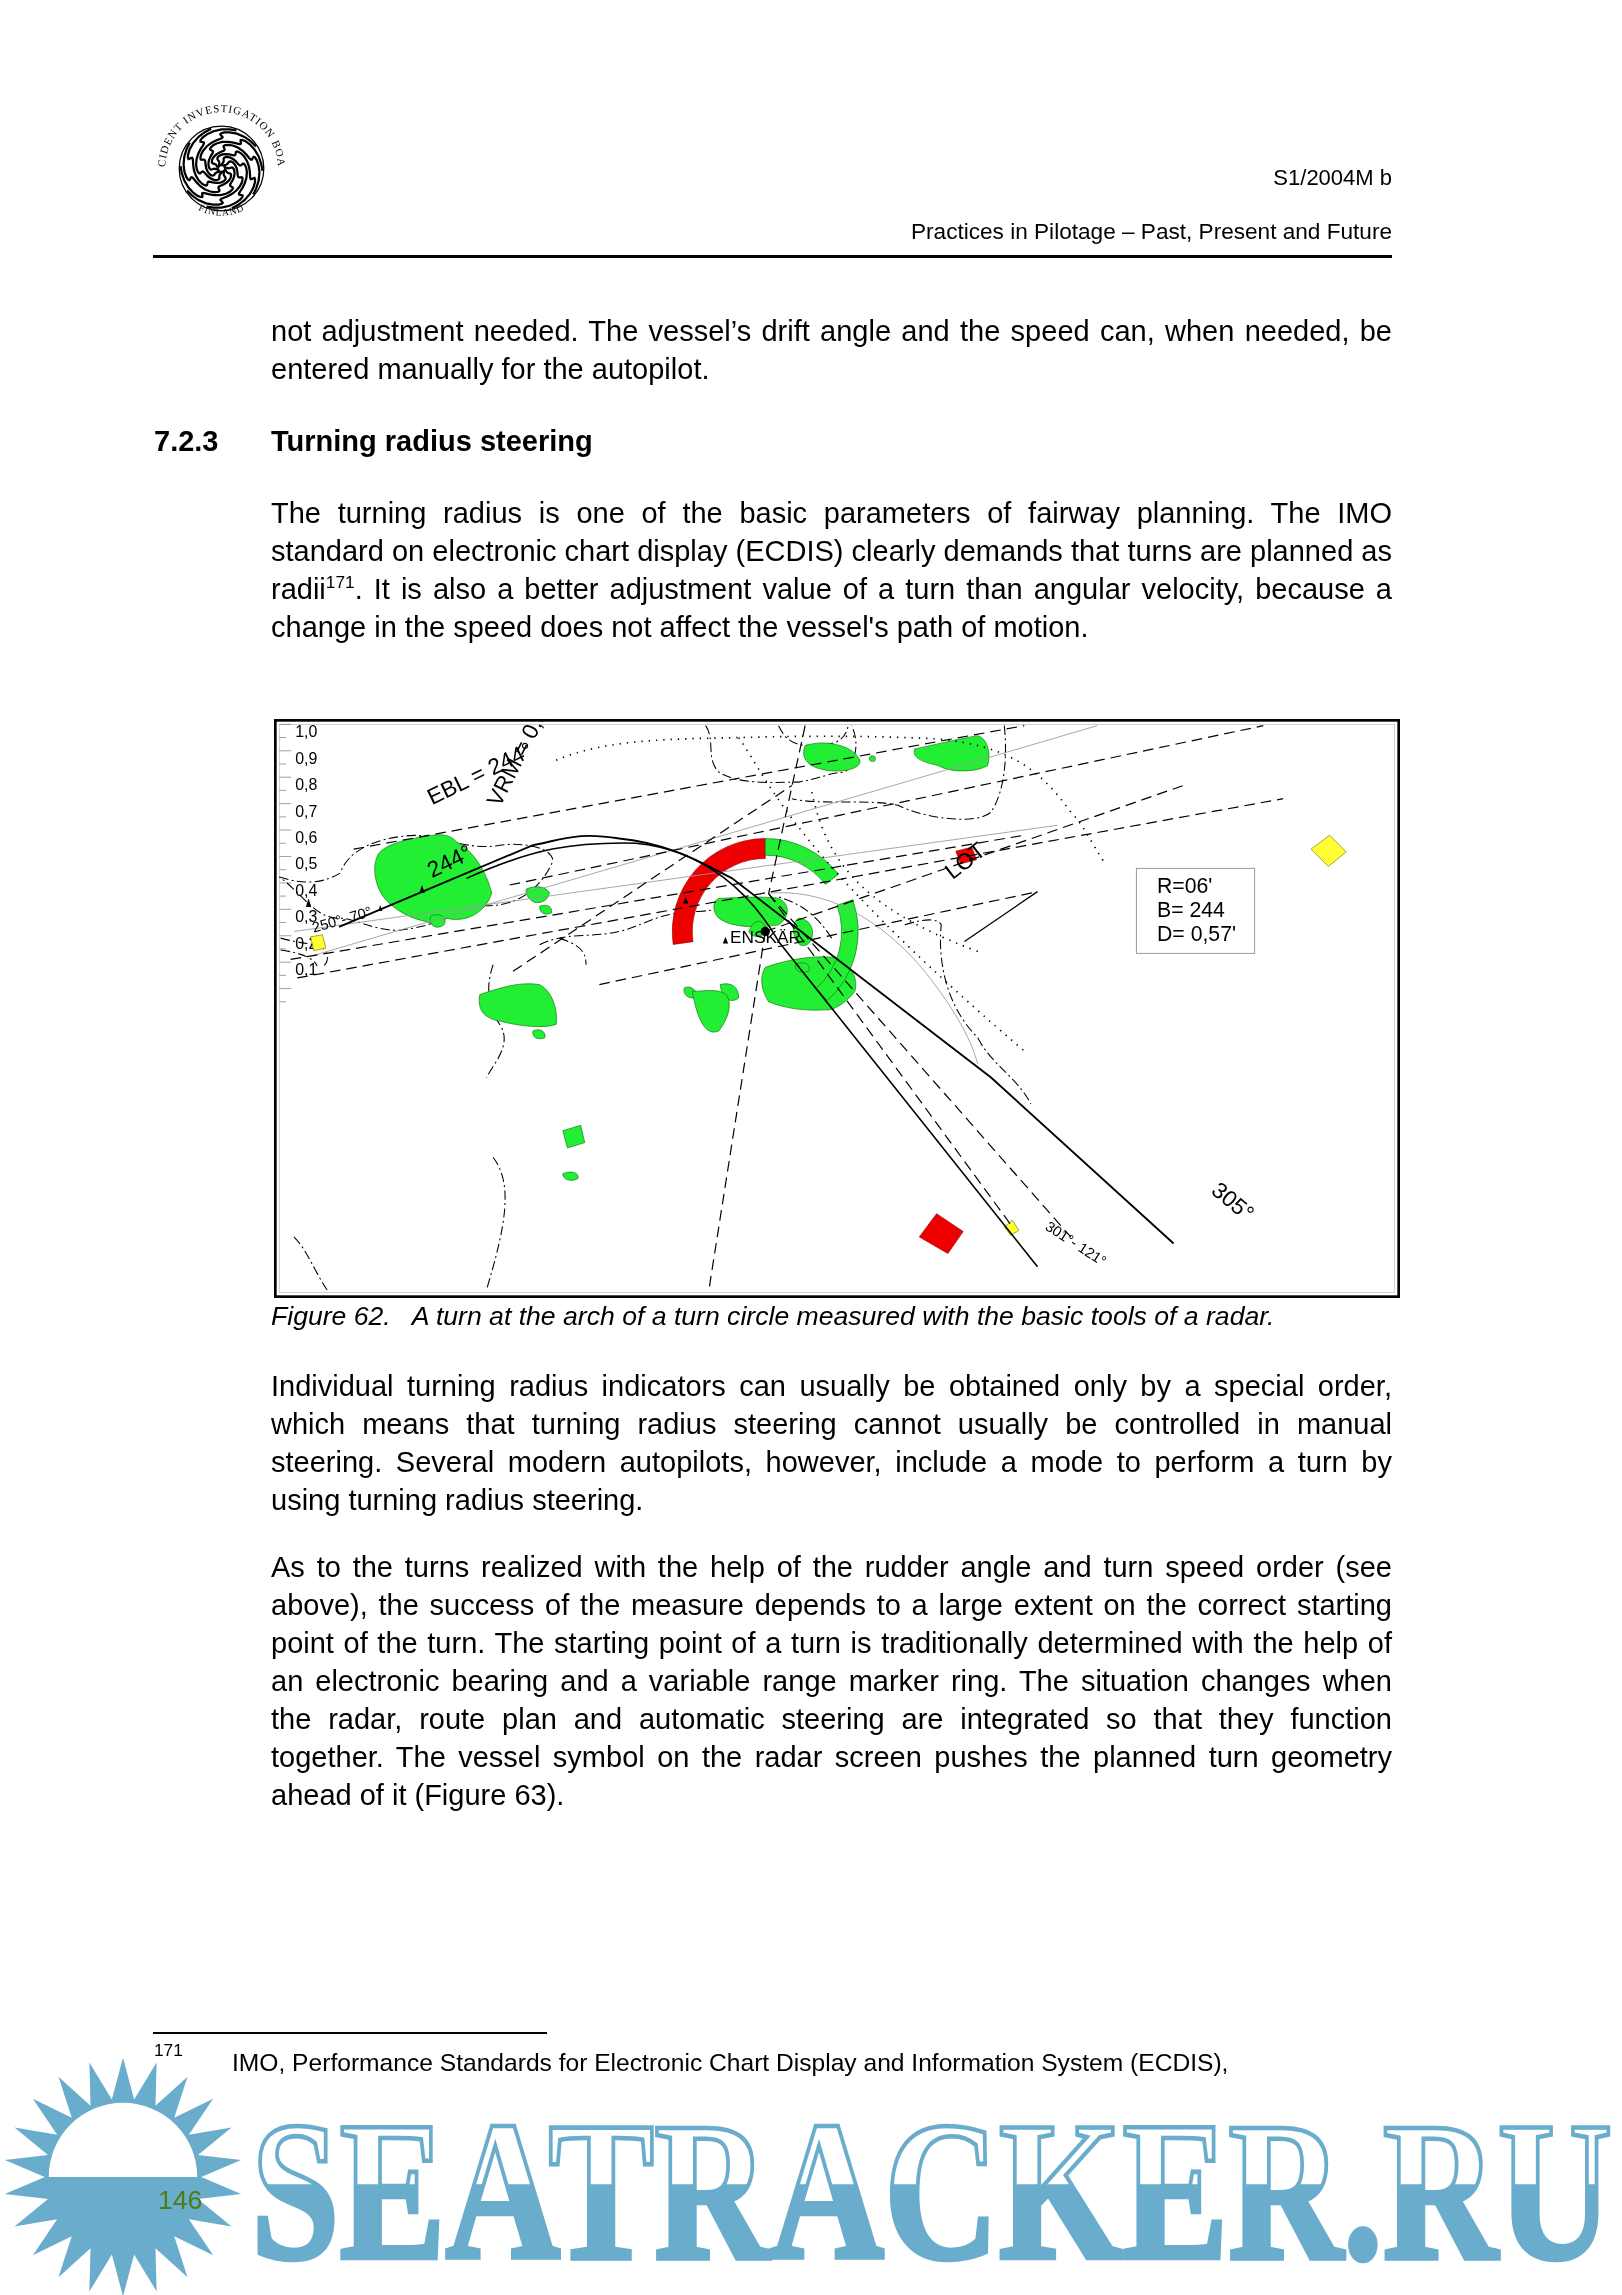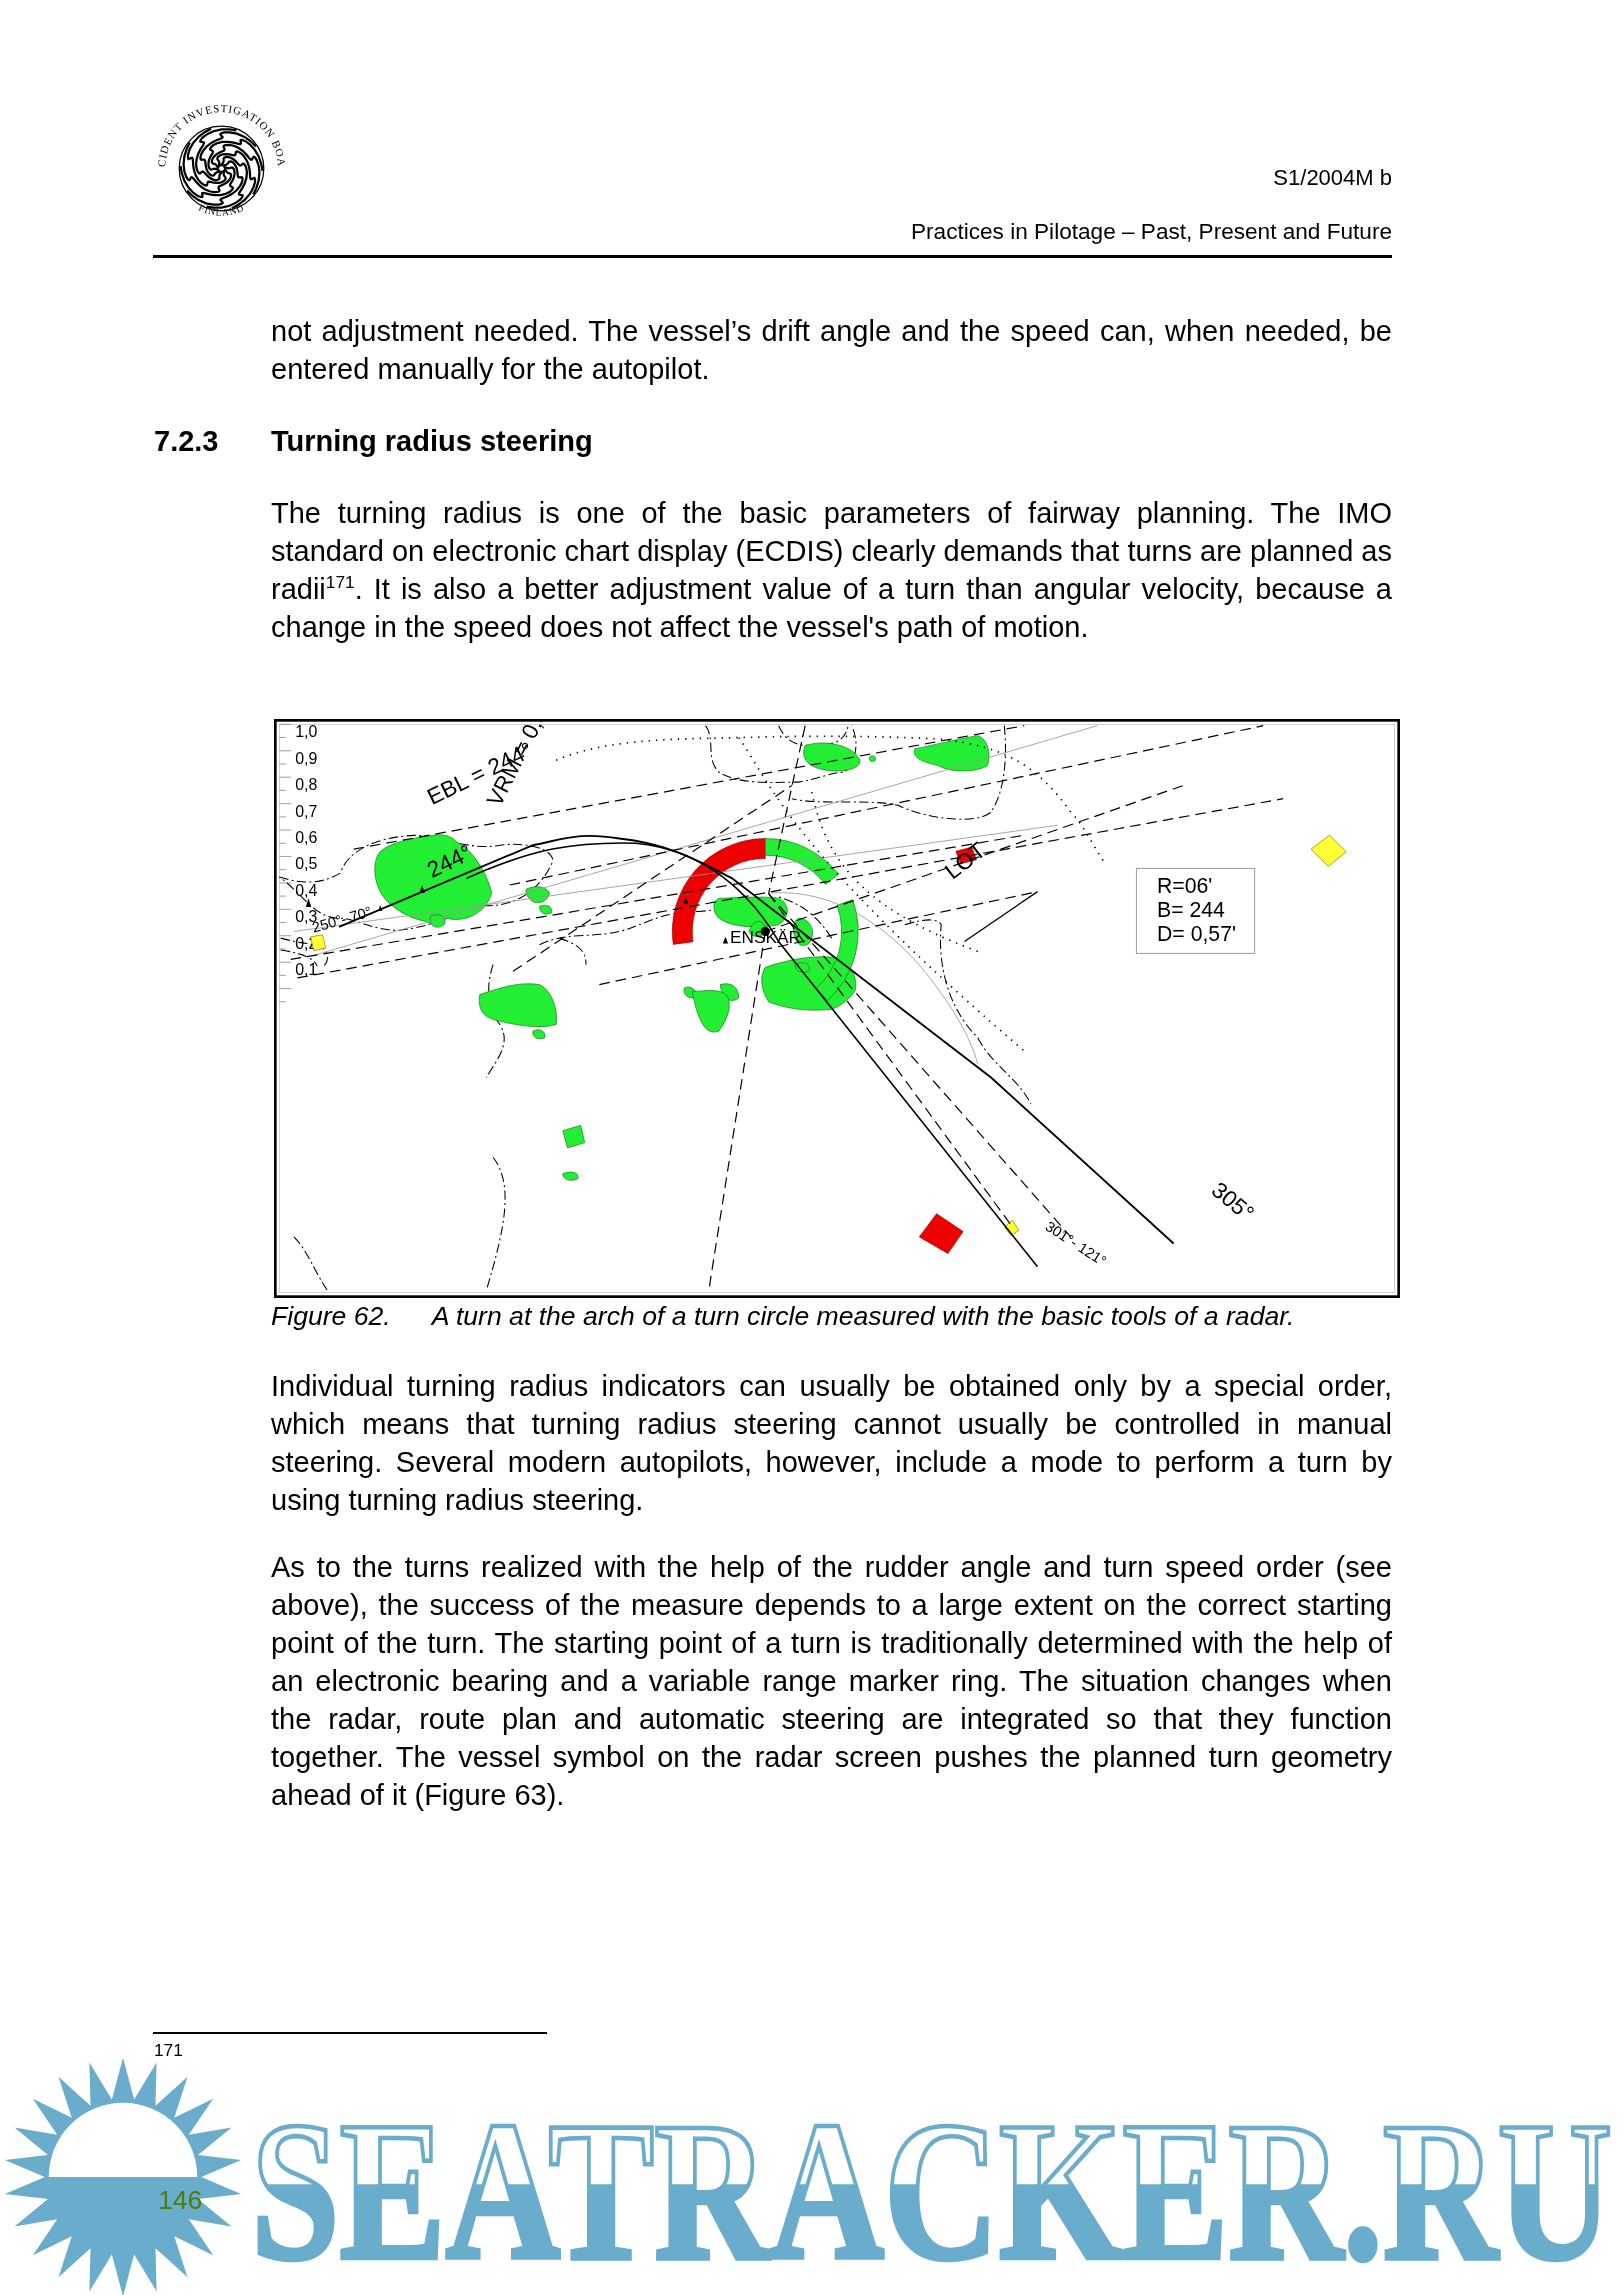--- a/index.html
+++ b/index.html
@@ -13,21 +13,21 @@
   
   .para { left:271px; width:1121px; font-size:29px; line-height:38px; text-align:justify; text-align-last:left; }
   #p1 { top:312px; }
   #h-num { left:154px; top:425px; font-size:29px; font-weight:bold; }
   #h-title { left:271px; top:425px; font-size:29px; font-weight:bold; }
   #p2 { top:494px; }
   sup { font-size:17.3px; line-height:0; vertical-align:super; }
   
   #figure { left:274px; top:719px; width:1126px; height:579px; }
   #caption { left:271px; top:1301px; font-size:26.6px; font-style:italic; }
-  #caption .cap-num { margin-right:41px; }
+  #caption .cap-num { margin-right:21px; }
   #p3 { top:1367px; }
   #p4 { top:1548px; }
   
   #fn-rule { left:153px; top:2032px; width:394px; height:2px; background:#000; }
   #fn-num { left:154px; top:2040px; font-size:17.3px; }
   #fn-text { left:232px; top:2046px; font-size:24.6px; line-height:33px; }
   #page-num { left:158px; top:2185px; font-size:26.6px; color:#4d7c0f; z-index:3; }
   
   #watermark-sun { left:0px; top:2059px; width:246px; height:236px; z-index:1; }
   #watermark-text { left:251px; top:2106px; width:1368px; height:159px; z-index:2; }
@@ -224,20 +224,21 @@
 </svg>
 
 <div id="caption" class="abs"><span class="cap-num">Figure 62.</span><span>A turn at the arch of a turn circle measured with the basic tools of a radar.</span></div>
 
 <div id="p3" class="abs para">Individual turning radius indicators can usually be obtained only by a special order, which means that turning radius steering cannot usually be controlled in manual steering. Several modern autopilots, however, include a mode to perform a turn by using turning radius steering.</div>
 <div id="p4" class="abs para">As to the turns realized with the help of the rudder angle and turn speed order (see above), the success of the measure depends to a large extent on the correct starting point of the turn. The starting point of a turn is traditionally determined with the help of an electronic bearing and a variable range marker ring. The situation changes when the radar, route plan and automatic steering are integrated so that they function together. The vessel symbol on the radar screen pushes the planned turn geometry ahead of it (Figure 63).</div>
 
 <div id="fn-rule" class="abs"></div>
 <div id="fn-num" class="abs">171</div>
 <div id="fn-text" class="abs">
+  <div>IMO, Performance Standards for Electronic Chart Display and Information System (ECDIS),</div>
 </div>
 
 <svg id="watermark-sun" class="abs" viewBox="-185 -178 370 356">
   <polygon id="sun-rays" fill="#6aaccc" points="0.0,-180.0 16.8,-116.8 50.7,-172.7 49.0,-107.3 97.3,-151.4 77.3,-89.2 136.0,-117.9 99.3,-63.8 163.7,-74.8 113.2,-33.2 178.2,-25.6 118.0,0.0 178.2,25.6 113.2,33.2 163.7,74.8 99.3,63.8 136.0,117.9 77.3,89.2 97.3,151.4 49.0,107.3 50.7,172.7 16.8,116.8 0.0,180.0 -16.8,116.8 -50.7,172.7 -49.0,107.3 -97.3,151.4 -77.3,89.2 -136.0,117.9 -99.3,63.8 -163.7,74.8 -113.2,33.2 -178.2,25.6 -118.0,0.0 -178.2,-25.6 -113.2,-33.2 -163.7,-74.8 -99.3,-63.8 -136.0,-117.9 -77.3,-89.2 -97.3,-151.4 -49.0,-107.3 -50.7,-172.7 -16.8,-116.8"></polygon>
   <path d="M-112 0 A112 112 0 0 1 112 0 Z" fill="#fff"></path>
 </svg>
 <div id="page-num" class="abs">146</div>
 <svg id="watermark-text" class="abs" viewBox="0 0 2060 240" preserveAspectRatio="none">
   <defs>
     <clipPath id="lowerHalf">

